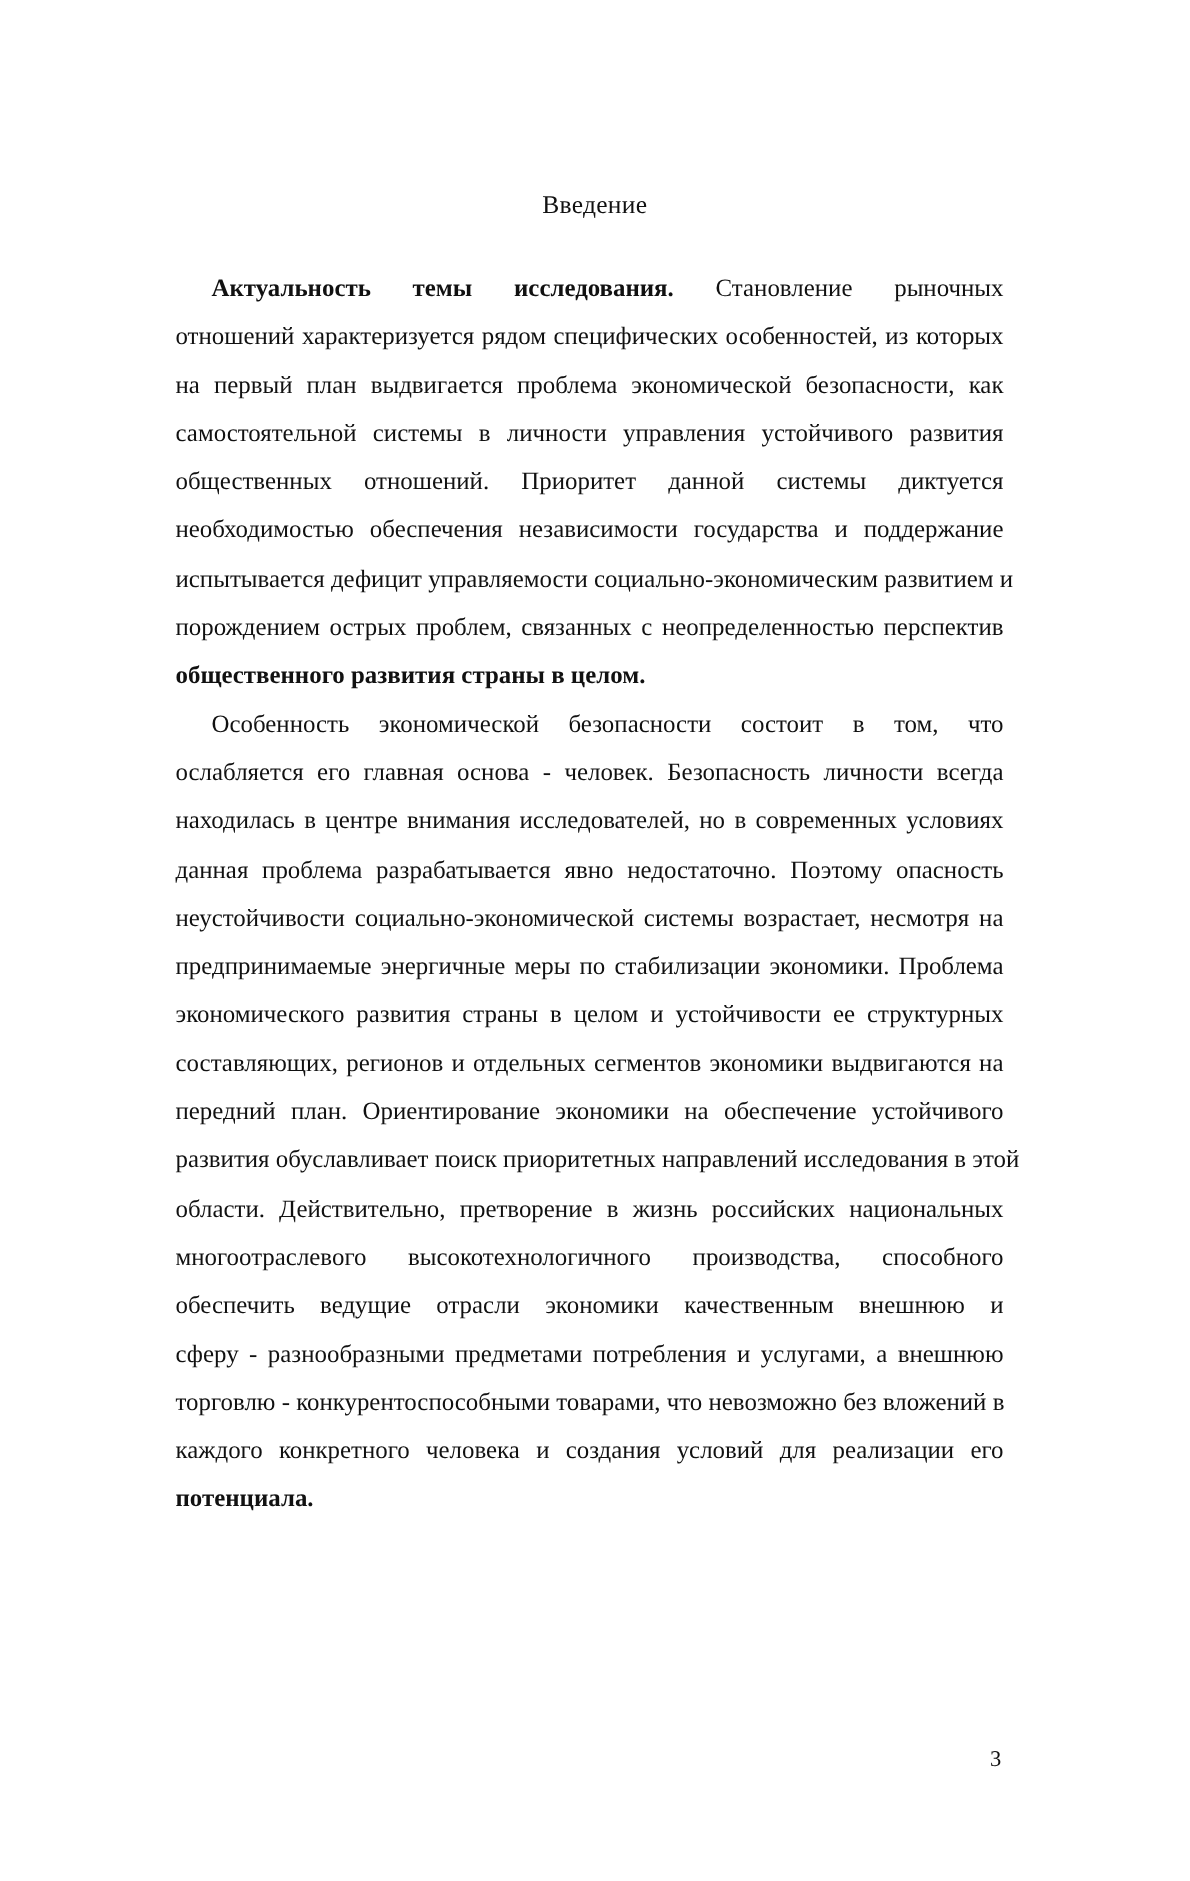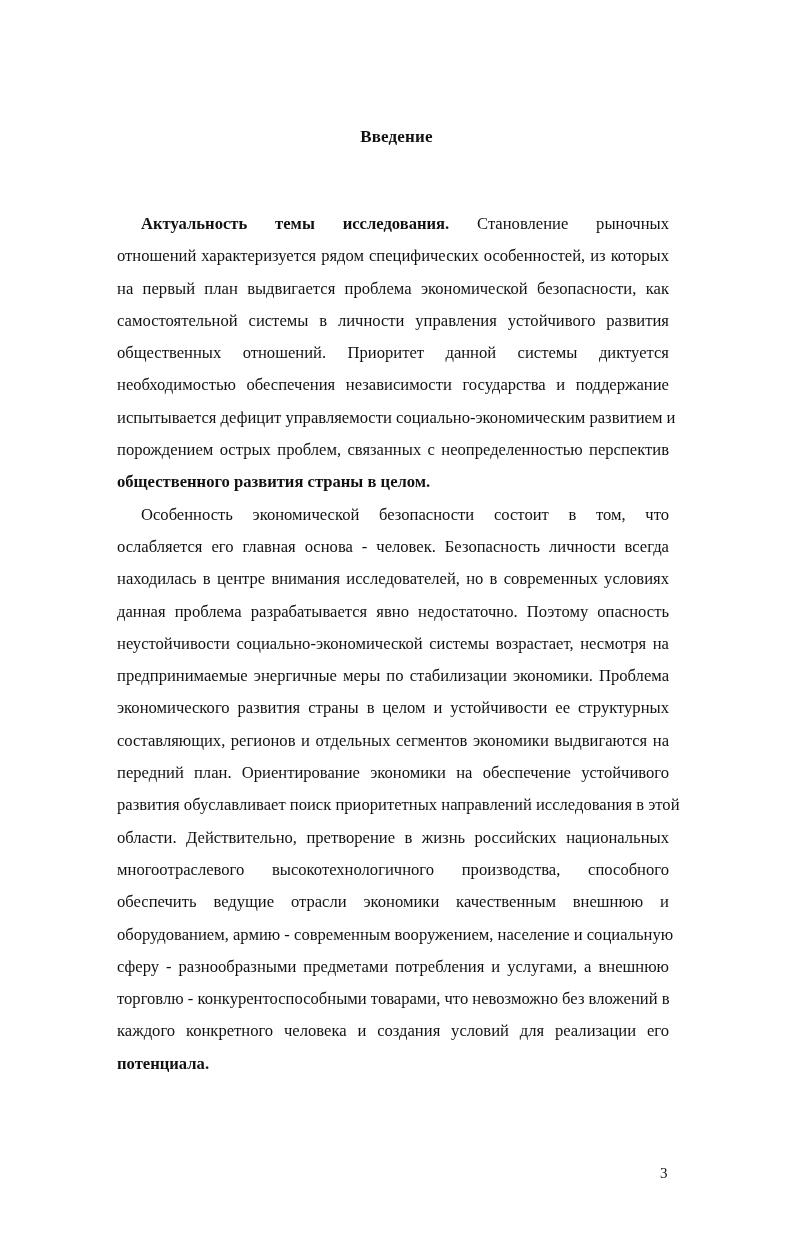--- a/index.html
+++ b/index.html
@@ -21,29 +21,29 @@
       width: 793px;
       height: 1254px;
       background: #ffffff;
     }
     .title {
       position: absolute;
       top: 127px;
       left: 0;
       width: 793px;
       text-align: center;
-      font-weight: bold;
+      font-weight: normal;
       font-size: 17px;
       letter-spacing: 0.2px;
       margin: 0;
     }
     .body-text {
       position: absolute;
       left: 117px;
-      top: 208px;
+      top: 176px;
       width: 552px;
     }
     .line {
       display: block;
       height: 32.3px;
       line-height: 32.3px;
       font-size: 16.6px;
       white-space: nowrap;
       text-align: justify;
       text-align-last: justify;
@@ -87,21 +87,20 @@
     <span class="line">данная проблема разрабатывается явно недостаточно. Поэтому опасность</span>
     <span class="line">неустойчивости социально-экономической системы возрастает, несмотря на</span>
     <span class="line">предпринимаемые энергичные меры по стабилизации экономики. Проблема</span>
     <span class="line">экономического развития страны в целом и устойчивости ее структурных</span>
     <span class="line">составляющих, регионов и отдельных сегментов экономики выдвигаются на</span>
     <span class="line">передний план. Ориентирование экономики на обеспечение устойчивого</span>
     <span class="line">развития обуславливает поиск приоритетных направлений исследования в этой</span>
     <span class="line">области. Действительно, претворение в жизнь российских национальных</span>
     <span class="line">многоотраслевого высокотехнологичного производства, способного</span>
     <span class="line">обеспечить ведущие отрасли экономики качественным внешнюю и</span>
-    <span class="line">оборудованием, армию - современным вооружением, население и социальную</span>
     <span class="line">сферу - разнообразными предметами потребления и услугами, а внешнюю</span>
     <span class="line">торговлю - конкурентоспособными товарами, что невозможно без вложений в</span>
     <span class="line">каждого конкретного человека и создания условий для реализации его</span>
     <span class="line last">потенциала.</span>
   </div>
 
   <div class="page-number">3</div>
 </div>
 
 </body></html>

